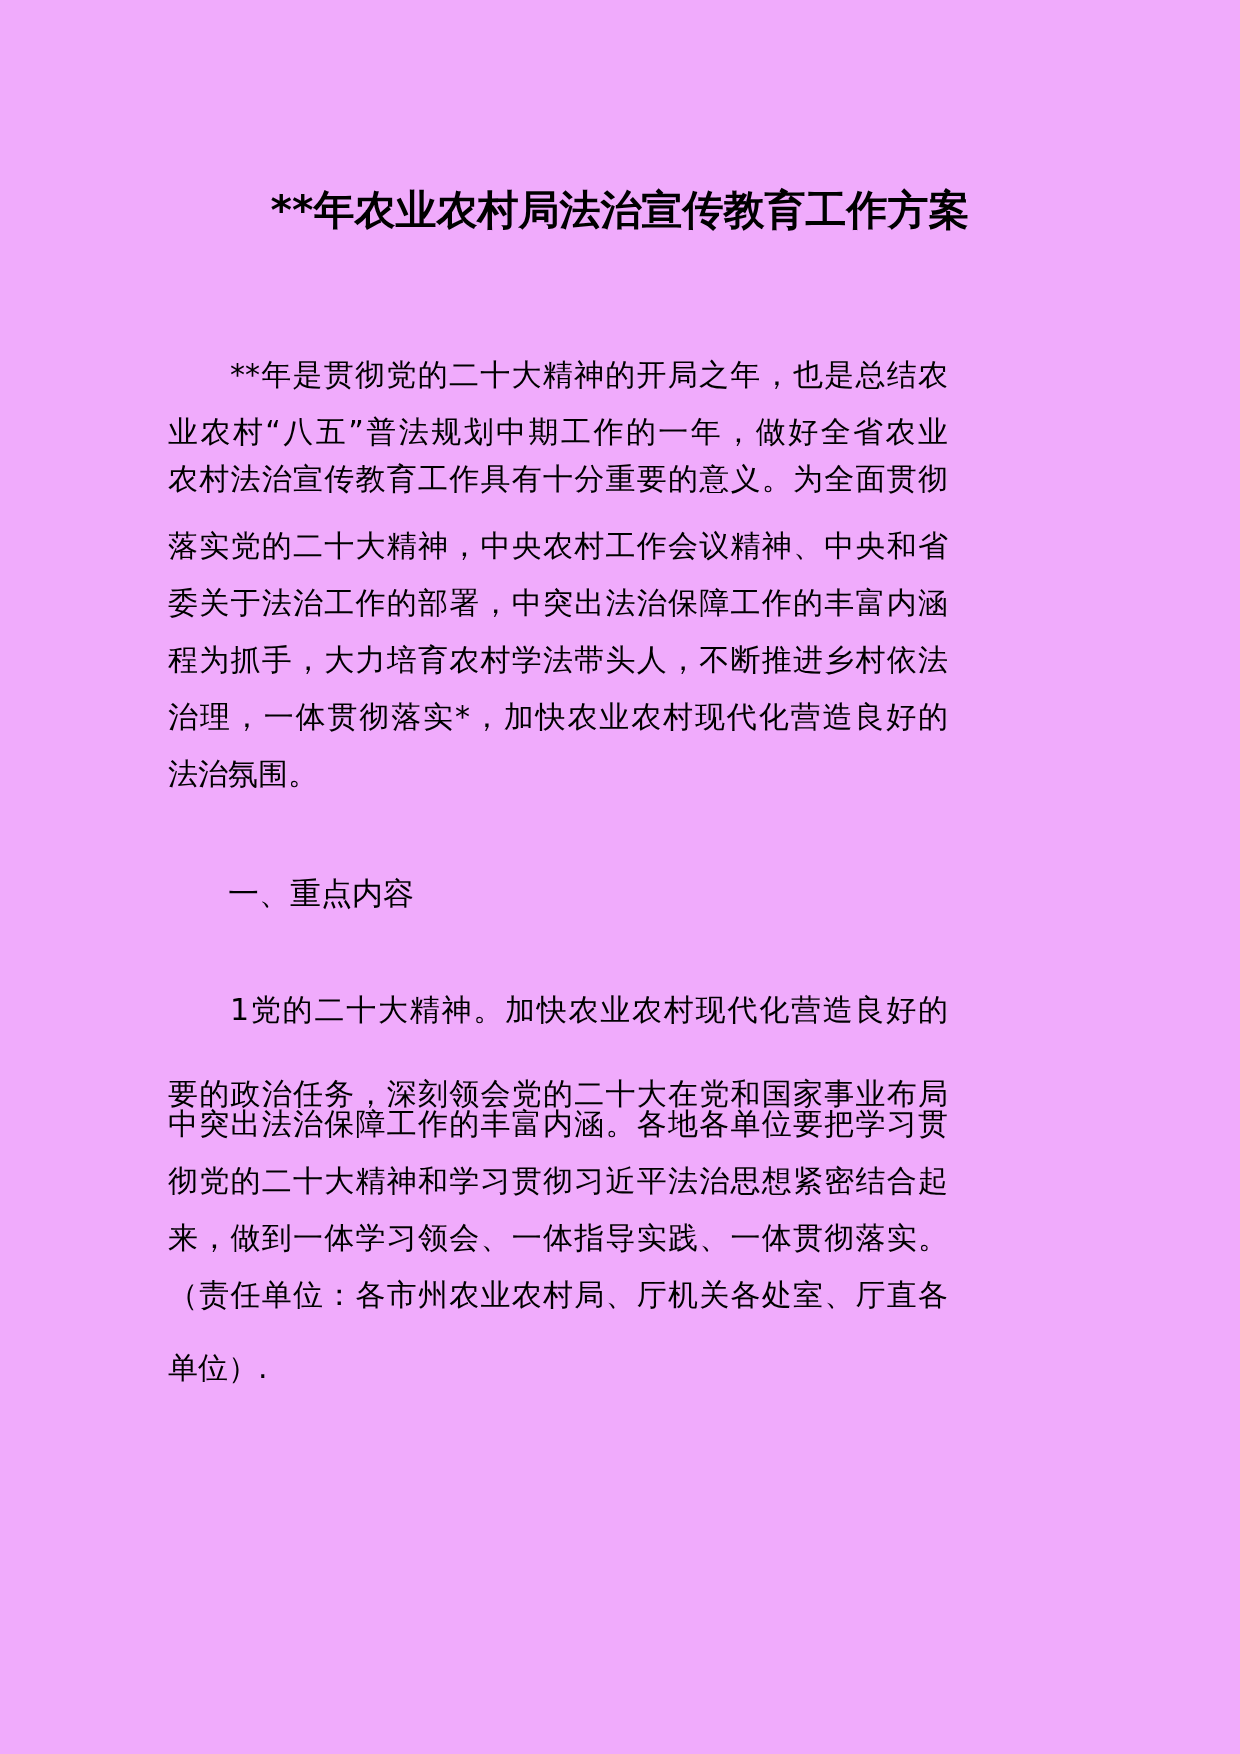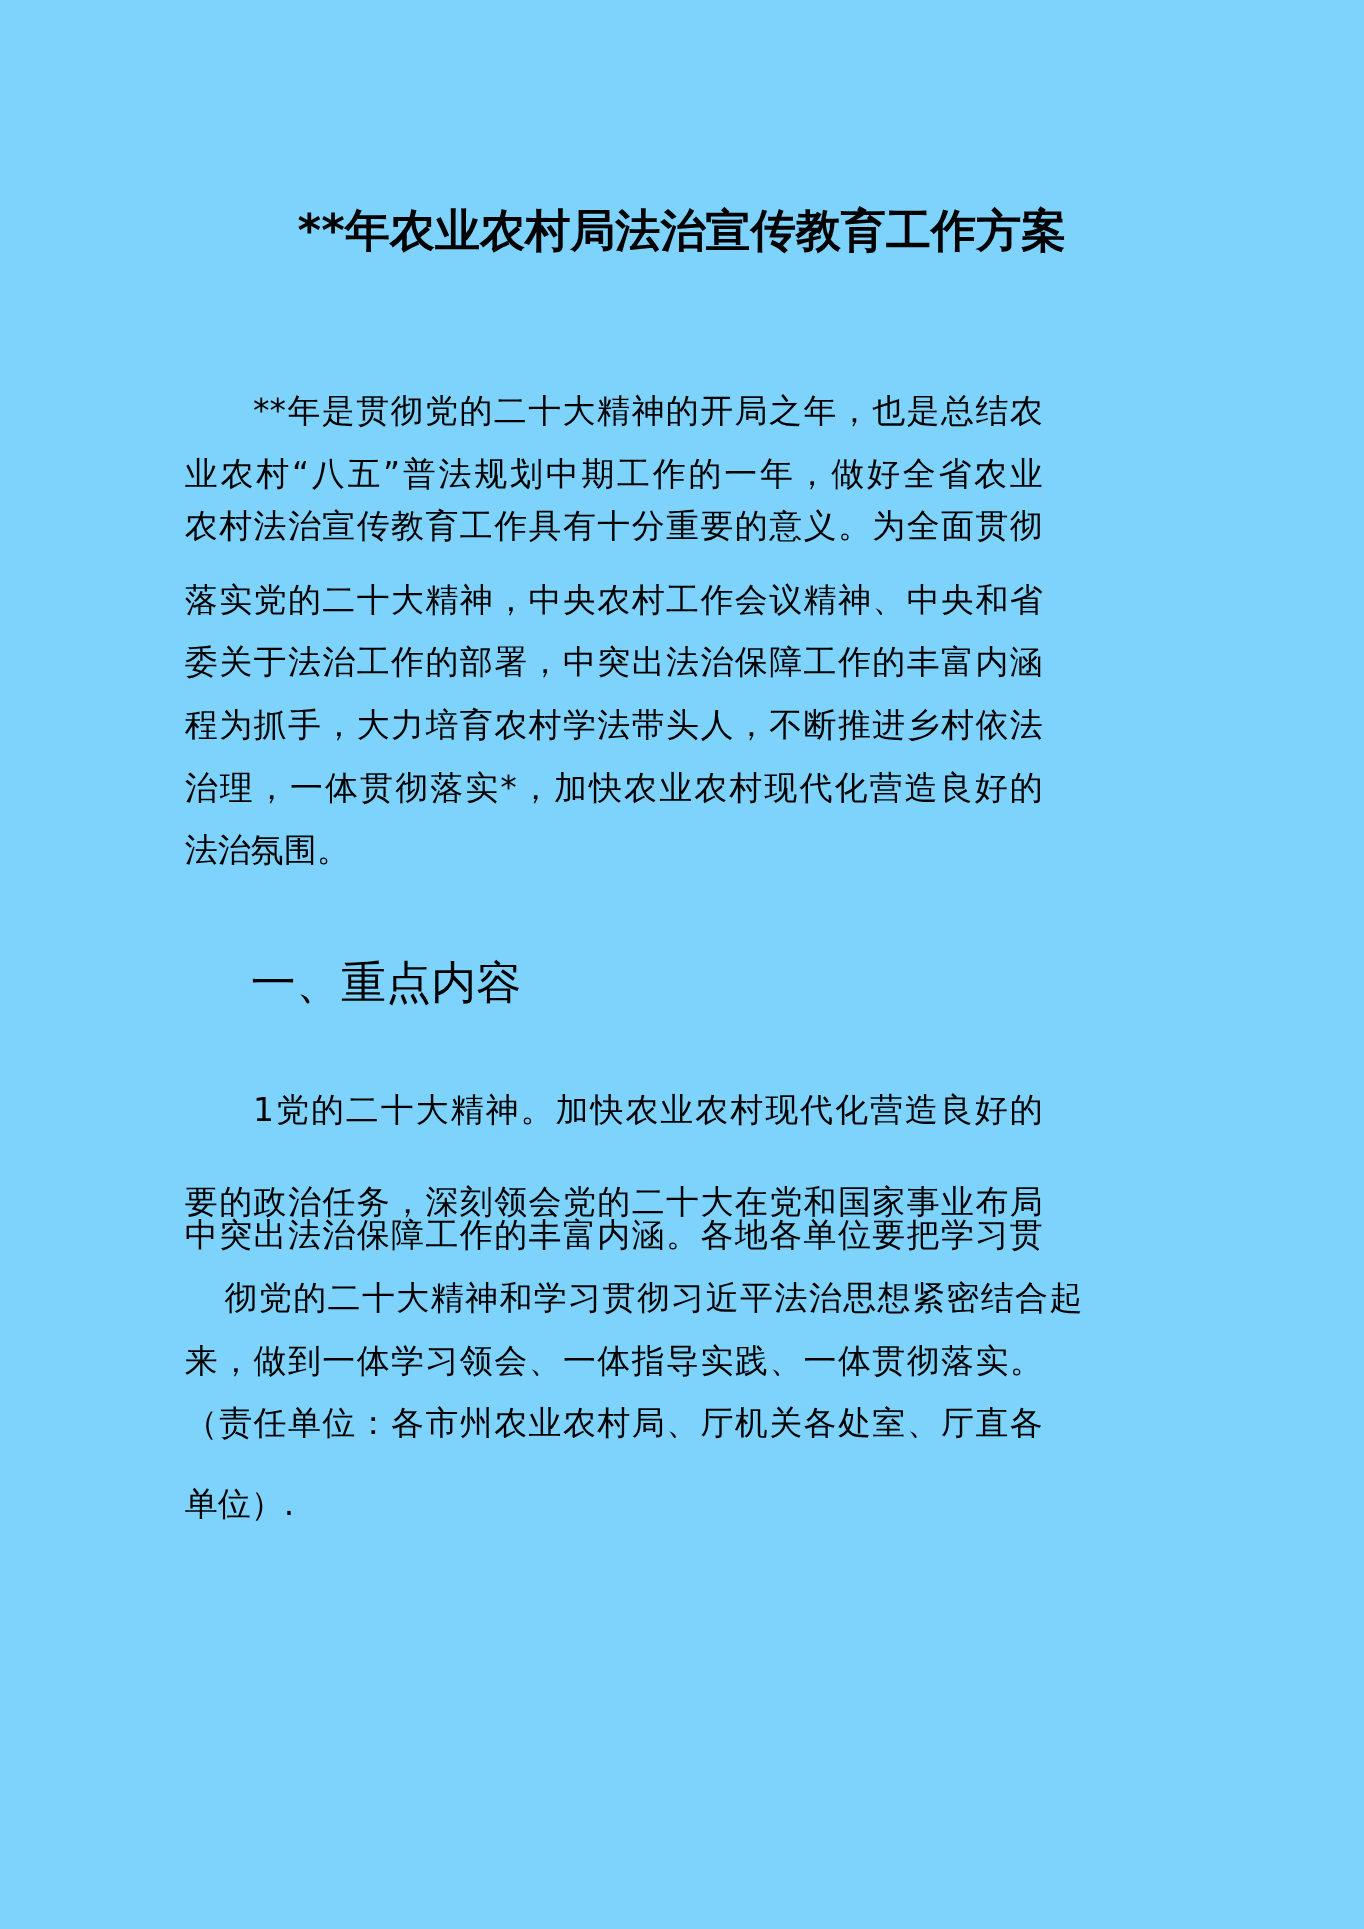--- a/index.html
+++ b/index.html
@@ -1,25 +1,25 @@
 <!DOCTYPE html>
 <html><head>
   <meta charset="utf-8">
   <style>
     html, body { margin: 0; padding: 0; background: #ffffff; }
     body { width: 1240px; height: 1754px; position: relative; overflow: hidden;
            font-family: "DejaVu Sans", "Liberation Sans", sans-serif; color: #000; }
-    .page { position: absolute; left: 0; top: 0; width: 1240px; height: 1754px; background: #7dd3fc; }
+    .page { position: absolute; left: 0; top: 0; width: 1240px; height: 1754px; background: #f0abfc; }
     .title { position: absolute; left: 0; width: 1240px; top: 180px; text-align: center;
              font-size: 41px; font-weight: bold; letter-spacing: 0px; line-height: 60px; }
     .line { position: absolute; left: 168px; width: 780px; font-size: 30px; line-height: 40px;
             white-space: nowrap; text-align: justify; text-align-last: justify; }
     .line.last { text-align-last: left; }
     .line.indent { left: 230px; width: 718px; }
-    .heading { position: absolute; left: 228px; font-size: 41px; line-height: 40px; white-space: nowrap; }
+    .heading { position: absolute; left: 228px; font-size: 31px; line-height: 40px; white-space: nowrap; }
   </style>
 </head>
 <body>
 
 <div class="page">
   <div class="title">**年农业农村局法治宣传教育工作方案</div>
 
   <div>
     <div class="line indent" style="top:355px;">**年是贯彻党的二十大精神的开局之年，也是总结农</div>
     <div class="line" style="top:412px;">业农村“八五”普法规划中期工作的一年，做好全省农业</div>
@@ -30,18 +30,18 @@
     <div class="line" style="top:697px;">治理，一体贯彻落实*，加快农业农村现代化营造良好的</div>
     <div class="line last" style="top:754px;">法治氛围。</div>
   </div>
 
   <div class="heading" style="top:873px;">一、重点内容</div>
 
   <div>
     <div class="line indent" style="top:990px;">1党的二十大精神。加快农业农村现代化营造良好的</div>
     <div class="line" style="top:1047px;margin-top:27px;">要的政治任务，深刻领会党的二十大在党和国家事业布局</div>
     <div class="line" style="top:1104px;">中突出法治保障工作的丰富内涵。各地各单位要把学习贯</div>
-    <div class="line" style="top:1161px;margin-left:36px;">彻党的二十大精神和学习贯彻习近平法治思想紧密结合起</div>
+    <div class="line" style="top:1161px;">彻党的二十大精神和学习贯彻习近平法治思想紧密结合起</div>
     <div class="line" style="top:1218px;">来，做到一体学习领会、一体指导实践、一体贯彻落实。</div>
     <div class="line" style="top:1275px;">（责任单位：各市州农业农村局、厅机关各处室、厅直各</div>
     <div class="line last" style="top:1348px;">单位）.</div>
   </div>
 </div>
 
 </body></html>

